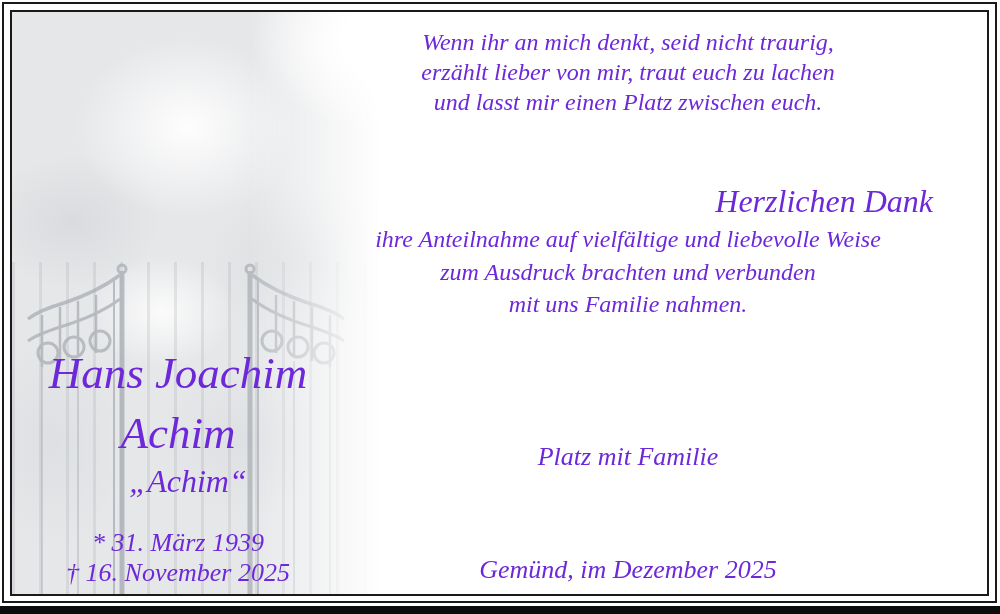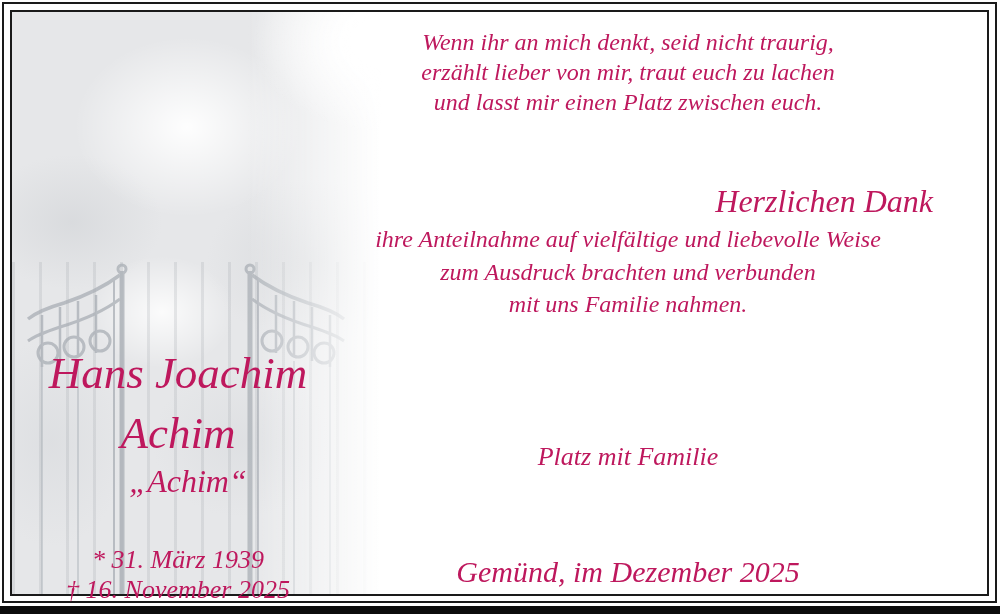--- a/index.html
+++ b/index.html
@@ -1,18 +1,18 @@
 <!DOCTYPE html>
 <html><head>
 <meta charset="utf-8">
 <style>
   html,body{margin:0;padding:0;background:#ffffff;}
   .stage{
     position:relative;width:1000px;height:614px;background:#ffffff;overflow:hidden;
-    font-family:"Liberation Serif","DejaVu Serif",serif;color:#be185d;
+    font-family:"Liberation Serif","DejaVu Serif",serif;color:#6d28d9;
   }
   
   .frame-outer{position:absolute;left:2px;top:2px;right:3px;bottom:11px;border:2px solid #1a1a1a;}
   .frame-inner{position:absolute;left:10px;top:10px;right:11px;bottom:18px;border:2px solid #1a1a1a;}
   
   .bottom-bar{position:absolute;left:0;right:0;bottom:0;height:8px;background:#0c0c0c;}
 
   
   .photo{
     position:absolute;left:12px;top:12px;width:378px;height:582px;overflow:hidden;
@@ -38,26 +38,26 @@
       linear-gradient(90deg, rgba(255,255,255,0) 62%, rgba(255,255,255,0.55) 82%, #ffffff 98%);
   }
 
   .txt{position:absolute;font-style:italic;text-align:center;white-space:nowrap;}
   
   .col-right{left:323px;width:610px;}
   .verse{top:27px;font-size:24px;line-height:30px;}
   .thanks-title{top:183px;font-size:32px;text-align:right;}
   .thanks{top:223px;font-size:24px;line-height:32.5px;}
   .signature{top:442px;font-size:26px;}
-  .place-date{top:555px;font-size:30px;}
+  .place-date{top:555px;font-size:26px;}
   
   .col-left{left:12px;width:332px;}
   .name{top:343px;font-size:45px;line-height:60px;}
   .nickname{top:463px;font-size:32px;margin-left:10px;}
-  .dates{top:528px;font-size:26px;line-height:30px;margin-top:17px;}
+  .dates{top:528px;font-size:26px;line-height:30px;}
 </style>
 </head>
 <body>
 
 <div class="stage">
 
   <div class="photo">
     <div class="stripes"></div>
     <svg class="gate" width="378" height="340" viewBox="0 0 378 340">
       <g stroke="#a9aeb4" fill="none" opacity="0.75">

